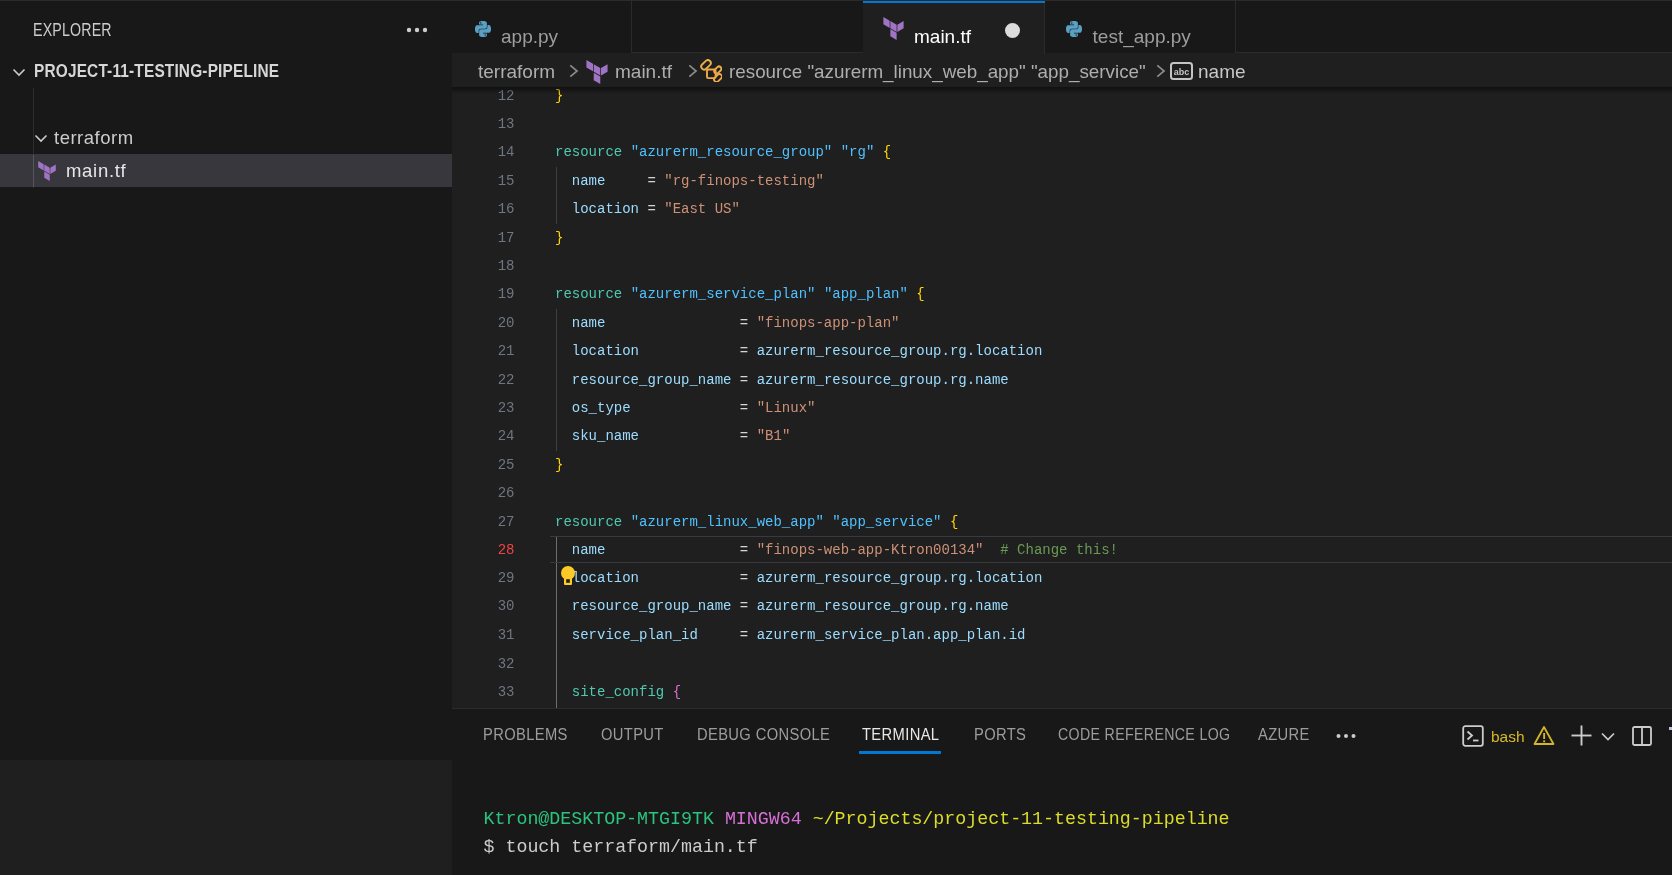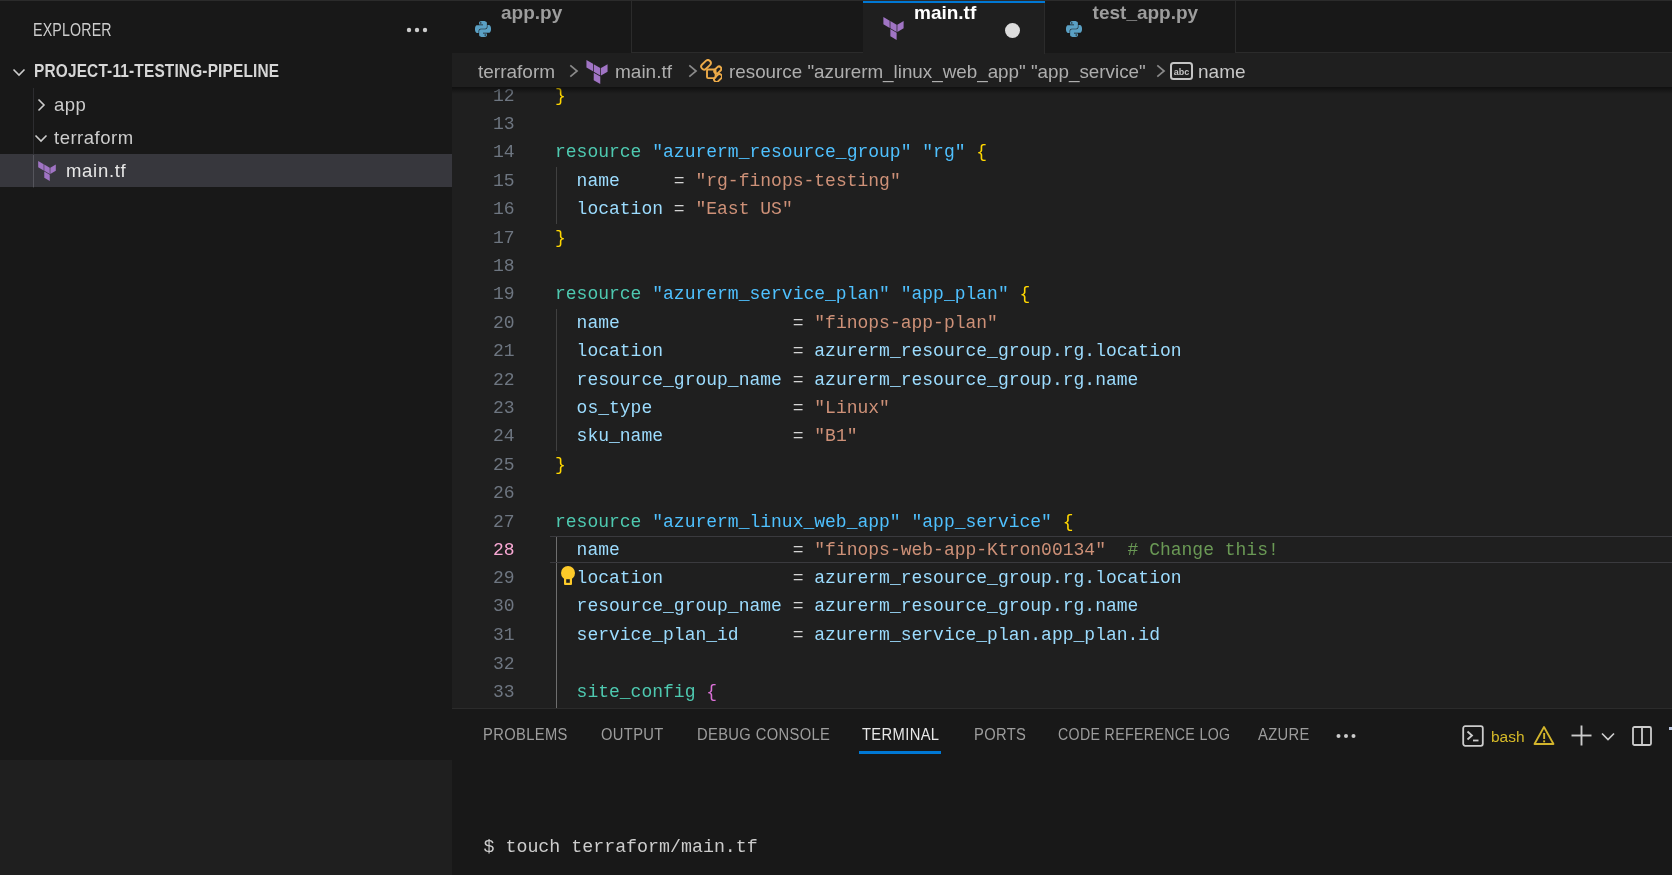--- a/index.html
+++ b/index.html
@@ -22,39 +22,39 @@
 #row-main { top:153px; background:#37373d; color:#e7e7e7; }
 #row-main .lbl { left:66px; letter-spacing:.7px; }
 #tree-guide { position:absolute; left:33px; top:87px; width:1px; height:100px; background:#2d2d30; }
 #tree-guide2 { position:absolute; left:33px; top:154px; width:1px; height:32px; background:#55555c; }
 
 #main { position:absolute; left:452px; top:0; width:1220px; height:875px; background:#1f1f1f; }
 
 #tabs { position:absolute; left:0; top:0; width:1220px; height:52px; background:#181818;
         border-bottom:1px solid #2b2b2b; }
 .tab { position:absolute; top:0; height:52px; background:#181818; border-right:1px solid #2b2b2b; }
-.tab .tlbl { position:absolute; top:2px; font-size:19px; line-height:20px; color:#9d9d9d;font-weight:bold; }
+.tab .tlbl { position:absolute; top:26px; font-size:19px; line-height:20px; color:#9d9d9d; }
 #tab3 { left:411px; width:182px; background:#1f1f1f; height:53px; border-right:1px solid #2b2b2b; }
 #tab3-top { position:absolute; left:411px; top:0; width:182px; height:2px; background:#0078d4; }
 #tab1 { left:0; width:180px; }
 #tab2 { left:180px; width:231px; }
 #tab4 { left:593px; width:191px; }
 .ticon { position:absolute; top:20px; }
 #dot { position:absolute; left:553px; top:22px; width:15px; height:15px; border-radius:50%; background:#dcdcdc; }
 
 #crumbs { position:absolute; left:0; top:53px; width:1220px; height:33px; background:#1f1f1f;
           font-size:19px; color:#aeaeae; }
 #crumbs span.t { position:absolute; top:7.5px; line-height:20px; white-space:pre; }
 #crumbs .sep { position:absolute; top:8px; width:18px; height:18px; }
 
 #editor { position:absolute; left:0; top:86px; width:1220px; height:621px; background:#1f1f1f; overflow:hidden; }
 #edshadow { position:absolute; left:0; top:0; width:1220px; height:7px;
             background:linear-gradient(to bottom, rgba(0,0,0,.5), rgba(0,0,0,0)); }
 .cl { position:absolute; left:0; width:1220px; height:28.4px; font-family:"Liberation Mono", monospace;
-      font-size:18px; line-height:28.4px; white-space:pre; }
+      font-size:14px; line-height:28.4px; white-space:pre; }
 .cl .num { position:absolute; left:0; top:0; width:62.5px; text-align:right; color:#6e7681; }
 .cl .code { position:absolute; left:103px; top:0; }
 #curline { position:absolute; left:98px; top:448.6px; width:1122px; height:27.4px;
            border-top:1.4px solid #3a3a3e; border-bottom:1.4px solid #3a3a3e; }
 .ig { position:absolute; left:104px; width:1px; background:#404040; }
 
 .kw { color:#4ec9b0; } .typ { color:#4fc1ff; } .pb { color:#ffd700; } .pm { color:#da70d6; }
 .prop { color:#9cdcfe; } .op { color:#d4d4d4; } .str { color:#ce9178; } .ref { color:#9cdcfe; }
 .cmt { color:#6a9955; }
 
@@ -80,26 +80,20 @@
         <circle cx="11" cy="4" r="2.2" fill="#cccccc"></circle>
         <circle cx="19" cy="4" r="2.2" fill="#cccccc"></circle>
     </svg>
     <div class="trow" id="row-proj">
       <svg class="chev" style="left:11px;" viewBox="0 0 16 16">
           <path d="M2.5 5.5 L8 11 L13.5 5.5" stroke="#cccccc" stroke-width="1.6" fill="none"></path>
         </svg>
       <div class="lbl">PROJECT-11-TESTING-PIPELINE</div>
     </div>
     <div id="tree-guide"></div>
-    <div class="trow" id="row-app">
-      <svg class="chev" style="left:33px;" viewBox="0 0 16 16">
-          <path d="M5.5 2.5 L11 8 L5.5 13.5" stroke="#cccccc" stroke-width="1.6" fill="none"></path>
-        </svg>
-      <div class="lbl">app</div>
-    </div>
     <div class="trow" id="row-tf">
       <svg class="chev" style="left:33px;" viewBox="0 0 16 16">
           <path d="M2.5 5.5 L8 11 L13.5 5.5" stroke="#cccccc" stroke-width="1.6" fill="none"></path>
         </svg>
       <div class="lbl">terraform</div>
     </div>
     <div class="trow" id="row-main">
       <svg class="abs" style="left:37px; top:7px;" width="20" height="20" viewBox="0 0 24 24">
         <g fill="#a074c4">
             <path d="M1.44 0v7.575l6.561 3.79V3.787z"></path>
@@ -193,21 +187,21 @@
         <div class="cl" style="top:165.0px;"><span class="num">18</span><span class="code"></span></div>
         <div class="cl" style="top:193.4px;"><span class="num">19</span><span class="code"><span class="kw">resource</span> <span class="typ">"azurerm_service_plan"</span> <span class="typ">"app_plan"</span> <span class="pb">{</span></span></div>
         <div class="cl" style="top:221.8px;"><span class="num">20</span><span class="code">  <span class="prop">name</span>                <span class="op">=</span> <span class="str">"finops-app-plan"</span></span></div>
         <div class="cl" style="top:250.2px;"><span class="num">21</span><span class="code">  <span class="prop">location</span>            <span class="op">=</span> <span class="ref">azurerm_resource_group.rg.location</span></span></div>
         <div class="cl" style="top:278.6px;"><span class="num">22</span><span class="code">  <span class="prop">resource_group_name</span> <span class="op">=</span> <span class="ref">azurerm_resource_group.rg.name</span></span></div>
         <div class="cl" style="top:307.0px;"><span class="num">23</span><span class="code">  <span class="prop">os_type</span>             <span class="op">=</span> <span class="str">"Linux"</span></span></div>
         <div class="cl" style="top:335.4px;"><span class="num">24</span><span class="code">  <span class="prop">sku_name</span>            <span class="op">=</span> <span class="str">"B1"</span></span></div>
         <div class="cl" style="top:363.8px;"><span class="num">25</span><span class="code"><span class="pb">}</span></span></div>
         <div class="cl" style="top:392.2px;"><span class="num">26</span><span class="code"></span></div>
         <div class="cl" style="top:420.6px;"><span class="num">27</span><span class="code"><span class="kw">resource</span> <span class="typ">"azurerm_linux_web_app"</span> <span class="typ">"app_service"</span> <span class="pb">{</span></span></div>
-        <div class="cl" style="top:449.0px;"><span class="num" style="color:#f9a8d4;">28</span><span class="code">  <span class="prop">name</span>                <span class="op">=</span> <span class="str">"finops-web-app-Ktron00134"</span>  <span class="cmt"># Change this!</span></span></div>
+        <div class="cl" style="top:449.0px;"><span class="num" style="color:#ef4444;">28</span><span class="code">  <span class="prop">name</span>                <span class="op">=</span> <span class="str">"finops-web-app-Ktron00134"</span>  <span class="cmt"># Change this!</span></span></div>
         <div class="cl" style="top:477.4px;"><span class="num">29</span><span class="code">  <span class="prop">location</span>            <span class="op">=</span> <span class="ref">azurerm_resource_group.rg.location</span></span></div>
         <div class="cl" style="top:505px;"><span class="num">30</span><span class="code">  <span class="prop">resource_group_name</span> <span class="op">=</span> <span class="ref">azurerm_resource_group.rg.name</span></span></div>
         <div class="cl" style="top:534.2px;"><span class="num">31</span><span class="code">  <span class="prop">service_plan_id</span>     <span class="op">=</span> <span class="ref">azurerm_service_plan.app_plan.id</span></span></div>
         <div class="cl" style="top:562.6px;"><span class="num">32</span><span class="code"></span></div>
         <div class="cl" style="top:591.0px;"><span class="num">33</span><span class="code">  <span class="kw">site_config</span> <span class="pm">{</span></span></div>
       </div>
       <svg class="abs" style="left:107px; top:478px;" width="18" height="22" viewBox="0 0 18 22">
         <circle cx="9" cy="8" r="7" fill="#fdca29"></circle>
         <rect x="5" y="12" width="8" height="8" rx="1" fill="#fdca29"></rect>
         <rect x="7.2" y="14.2" width="3.6" height="3.6" fill="#1f1f1f"></rect>
@@ -245,16 +239,17 @@
       </svg>
       <svg class="pticon" style="left:1148.5px; top:22.5px;" width="14" height="9" viewBox="0 0 14 9">
         <path d="M1 1.5 L7 7.5 L13 1.5" stroke="#cccccc" stroke-width="1.7" fill="none"></path>
       </svg>
       <svg class="pticon" style="left:1180px; top:16.5px;" width="20" height="20" viewBox="0 0 20 20">
         <rect x="1" y="1" width="18" height="18" rx="1.5" fill="none" stroke="#cccccc" stroke-width="1.8"></rect>
         <line x1="10" y1="1.5" x2="10" y2="18.5" stroke="#cccccc" stroke-width="1.8"></line>
       </svg>
       <div id="bash-lbl">bash</div>
       <div style="position:absolute; left:1217px; top:18px; width:2.5px; height:3px; background:#b9c4dc;"></div>
+      <div class="tl" style="top:97px;"><span class="tgreen">Ktron@DESKTOP-MTGI9TK</span> <span class="tmag">MINGW64</span> <span class="tyel">~/Projects/project-11-testing-pipeline</span></div>
       <div class="tl" style="top:124.5px;">$ touch terraform/main.tf</div>
     </div>
   </div>
 </div>
 
 </body></html>

